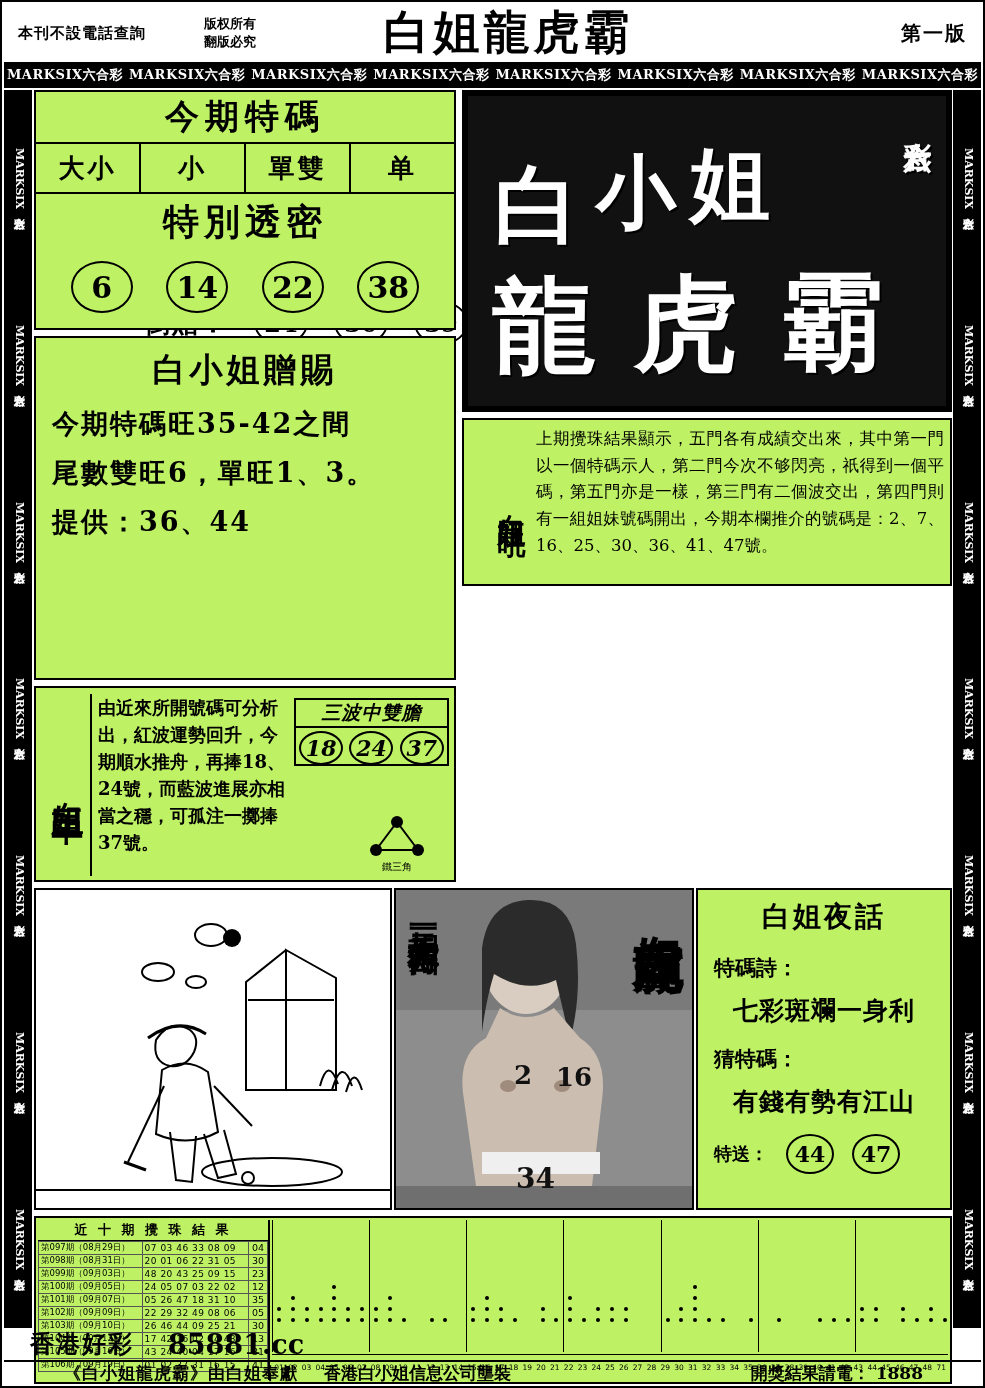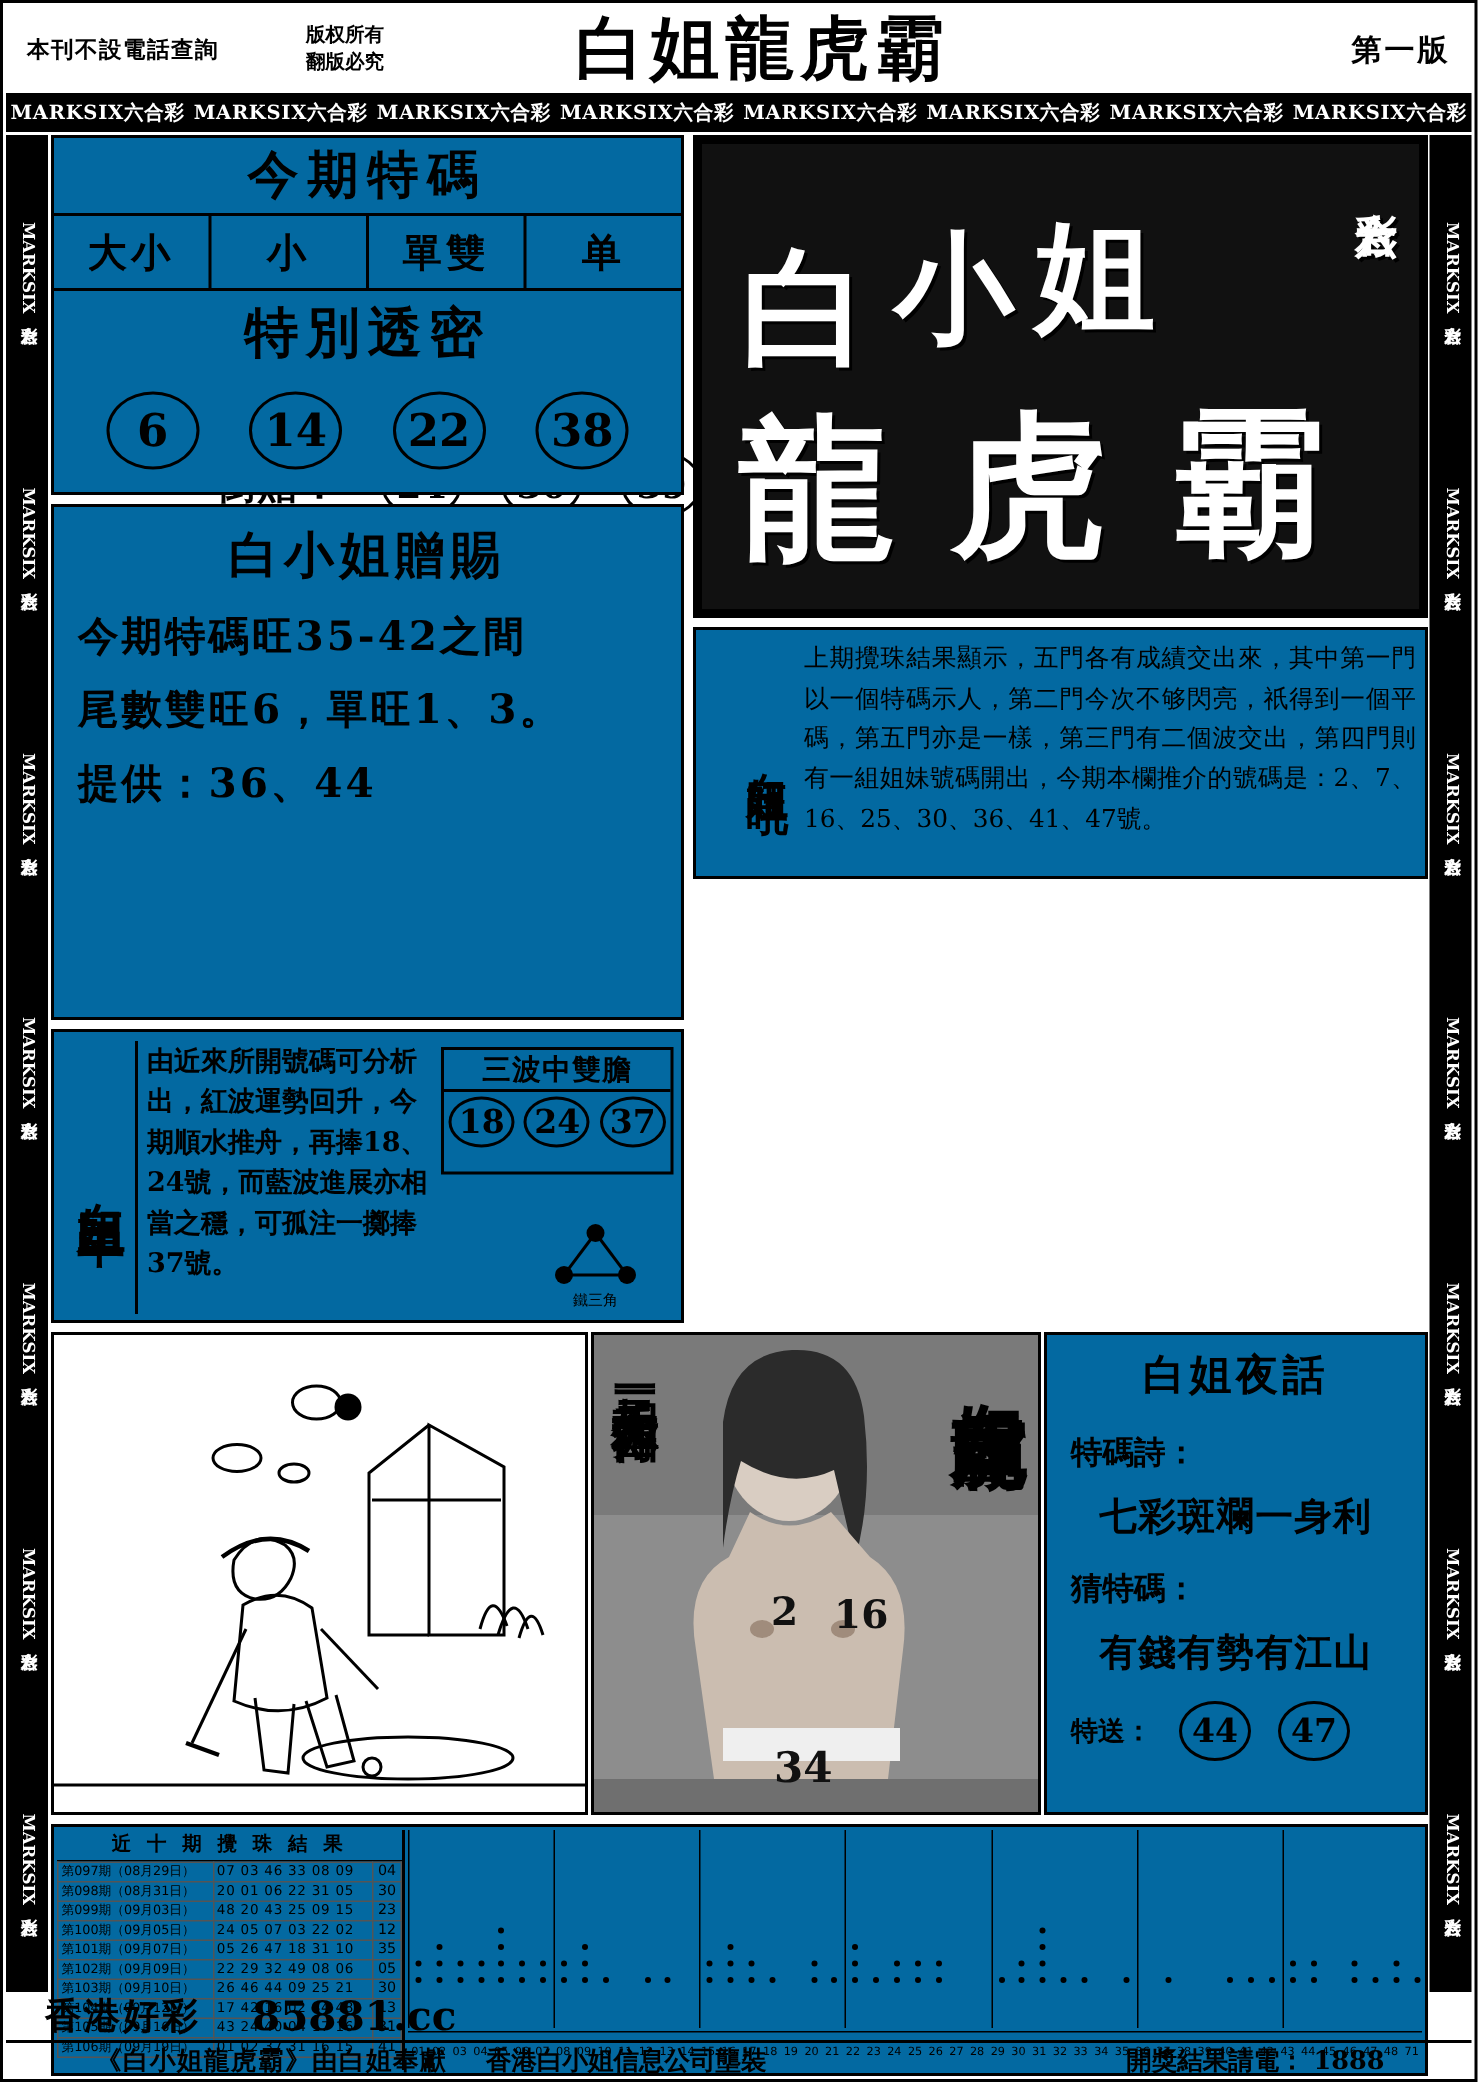--- a/index.html
+++ b/index.html
@@ -75,21 +75,21 @@
     writing-mode: vertical-rl;
     font-family: "DejaVu Serif", serif;
     white-space: nowrap;
   }
 
   
   .body-area {
     position: absolute; left: 32px; right: 32px; top: 88px; bottom: 58px;
   }
 
-  .box { border: 2px solid #000; position: absolute; background:#0369a1; }
+  .box { border: 2px solid #000; position: absolute; background:#bef264; }
 
   
   .b-special { left: 0; top: 0; width: 422px; height: 240px; }
   .b-special .hdr {
     border-bottom: 2px solid #000; height: 52px;
     display:flex; align-items:center; justify-content:center;
     font-size: 34px; font-weight: bold; letter-spacing: 6px;
     font-family: "DejaVu Serif", serif;
   }
   .b-special .row {
@@ -139,22 +139,23 @@
     border-right: 2px solid #000;
     display:flex; align-items:flex-start; justify-content:center;
     padding-top: 2px;
   }
   .b-three .txt {
     position:absolute; left: 62px; top: 6px; width: 190px;
     font-size: 18px; line-height: 1.5; font-family:"DejaVu Serif", serif;
     font-weight: bold;
   }
   .b-three .wave {
-    position:absolute; left: 258px; top: 10px; width: 155px; height: 85px;
+    position:absolute; left: 258px; top: 10px; width: 155px; height: 68px;
     border: 2px solid #000;
+    font-style: italic;
   }
   .b-three .wave .wt {
     text-align:center; font-size: 19px; font-weight:bold;
     font-family:"DejaVu Serif", serif; border-bottom: 2px solid #000;
     letter-spacing: 1px;
   }
   .b-three .wave .wn {
     display:flex; justify-content:space-around; align-items:center; height: 40px;
   }
   .b-three .wave .wn .circle { width: 44px; height: 34px; font-size: 22px; border-radius: 50%; }

